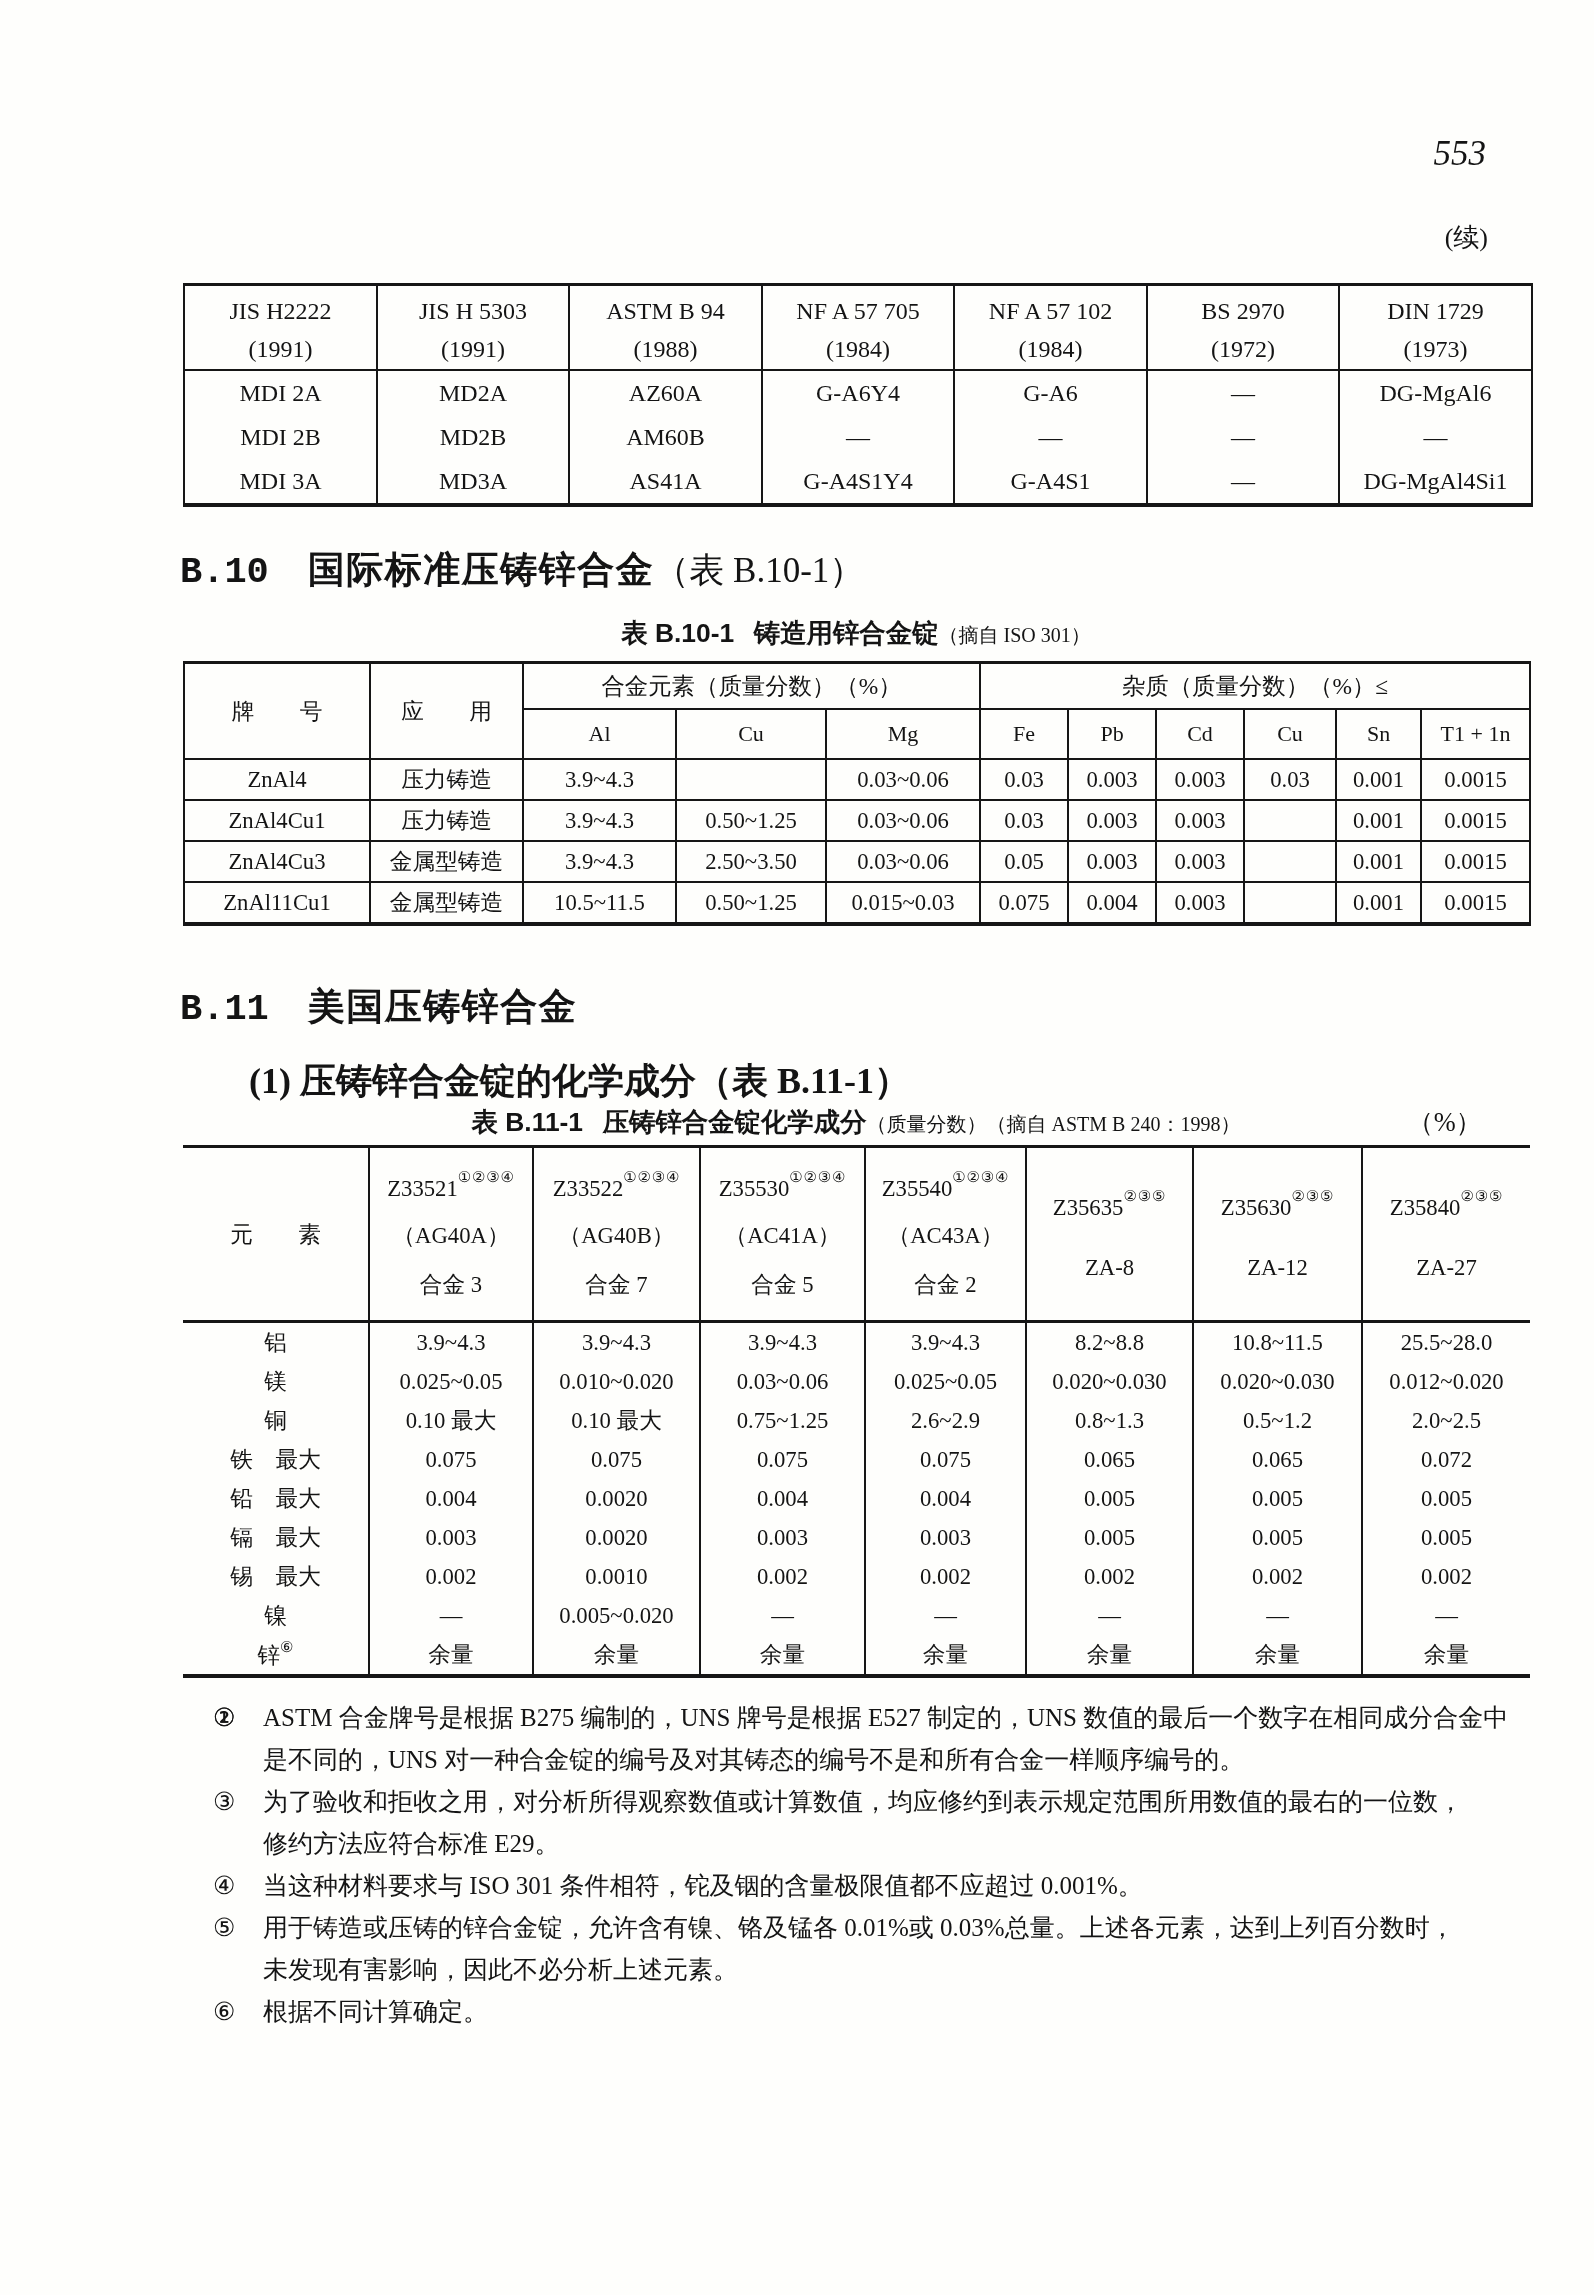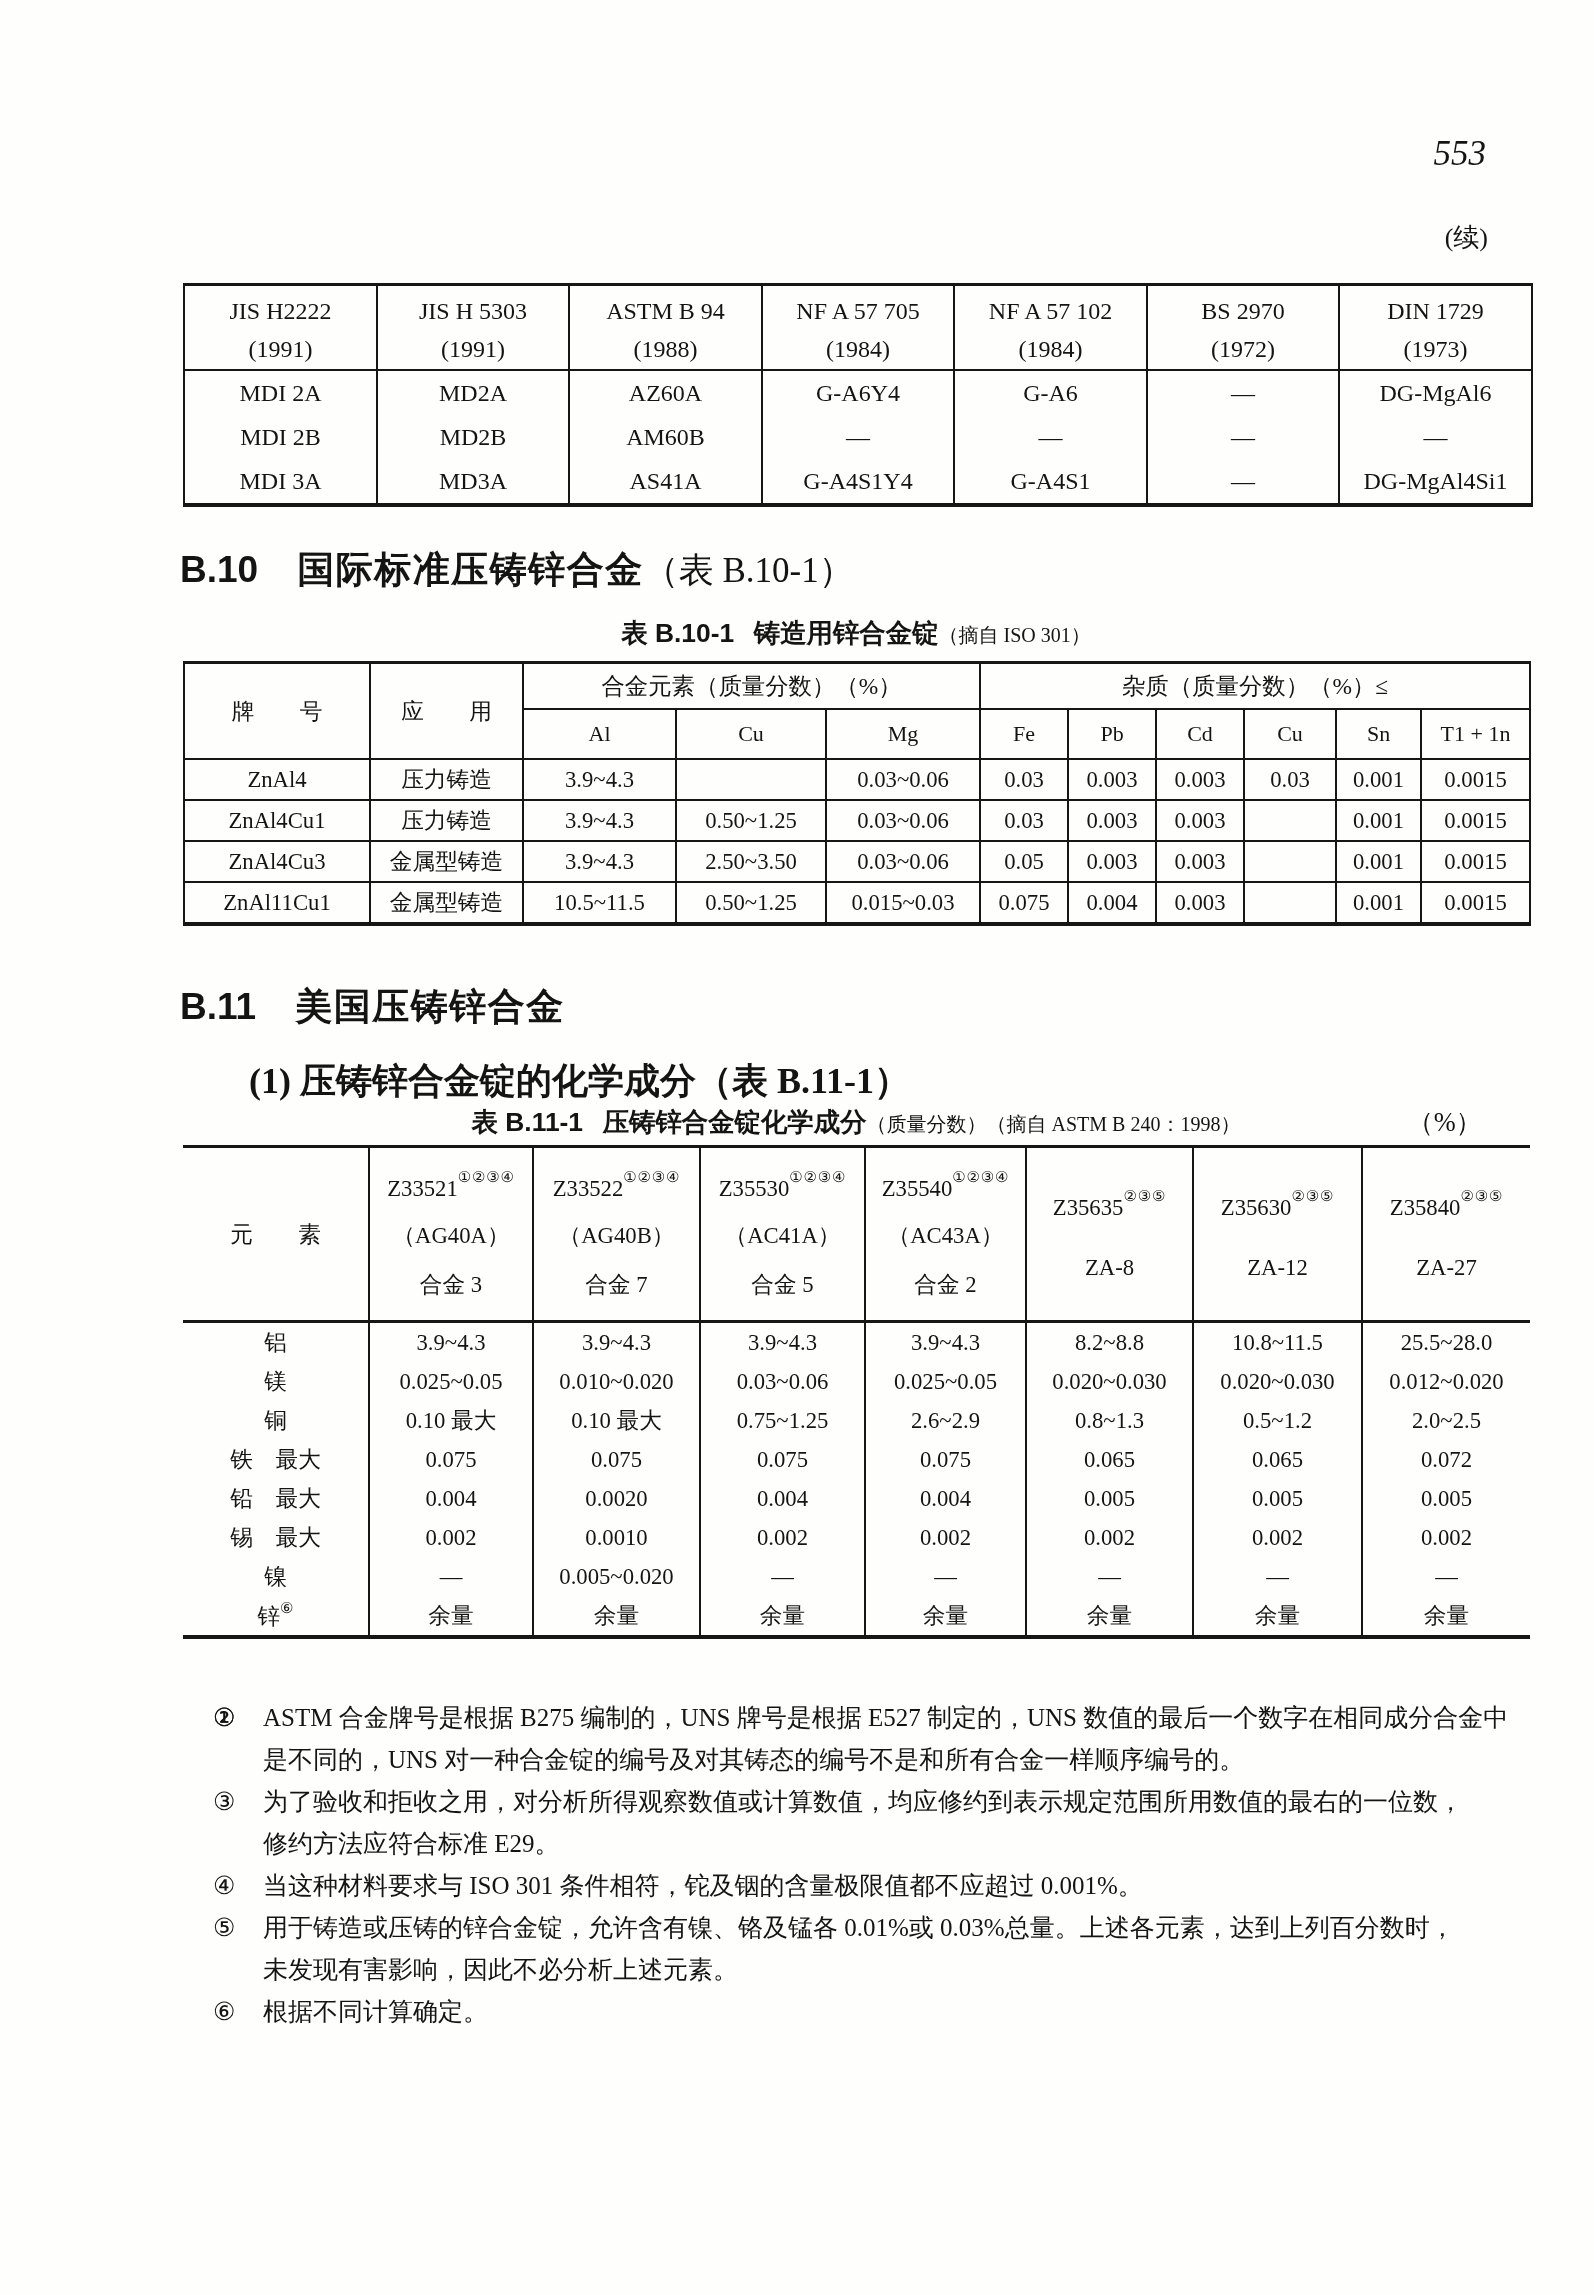--- a/index.html
+++ b/index.html
@@ -22,21 +22,21 @@
       border:2.3px solid #161616; border-top:3.8px solid #161616; border-bottom:4.5px solid #161616;
       font-size:24px;}
   .t1 th{border-left:2.3px solid #161616; border-bottom:2.3px solid #161616; height:83px;}
   .t1 td{border-left:2.3px solid #161616; height:44px;}
   .t1 .t1-std{line-height:38px; margin-top:4.5px;}
   .t1 .t1-year{line-height:38px;}
 
   
   .section-heading{position:absolute; left:180px; font-size:37px; font-weight:bold;
       font-family:"Liberation Sans","DejaVu Sans",sans-serif; letter-spacing:1.5px; white-space:nowrap;}
-  .section-heading .num{font-family:Liberation Sans, sans-serif; letter-spacing:0; margin-right:39px;}
+  .section-heading .num{font-family:Liberation Mono, monospace; letter-spacing:0; margin-right:39px;}
   .section-heading .ref{font-weight:normal; font-size:35px; font-family:"Liberation Serif","DejaVu Serif",serif; letter-spacing:0;}
   .sub-heading{position:absolute; left:249px; font-size:36px; white-space:nowrap;font-weight:bold;}
 
   
   .tbl-caption{position:absolute; left:183px; width:1346px; text-align:center; font-size:26.4px; white-space:nowrap;}
   .tbl-caption .cap-label{font-weight:bold; font-family:"Liberation Sans","DejaVu Sans",sans-serif; margin-right:19.6px;}
   .tbl-caption .cap-title{font-weight:bold; font-family:"Liberation Sans","DejaVu Sans",sans-serif;}
   .tbl-caption .cap-source{font-weight:normal; font-size:20px;}
   .unit-note{position:absolute; right:113px; top:1105px; font-size:26.4px;}
 
@@ -362,20 +362,30 @@
           <td><span>铅　最大</span></td>
           <td>0.004</td>
           <td>0.0020</td>
           <td>0.004</td>
           <td>0.004</td>
           <td>0.005</td>
           <td>0.005</td>
           <td>0.005</td>
         </tr>
         <tr>
+          <td><span>镉　最大</span></td>
+          <td>0.003</td>
+          <td>0.0020</td>
+          <td>0.003</td>
+          <td>0.003</td>
+          <td>0.005</td>
+          <td>0.005</td>
+          <td>0.005</td>
+        </tr>
+        <tr>
           <td><span>锡　最大</span></td>
           <td>0.002</td>
           <td>0.0010</td>
           <td>0.002</td>
           <td>0.002</td>
           <td>0.002</td>
           <td>0.002</td>
           <td>0.002</td>
         </tr>
         <tr>

